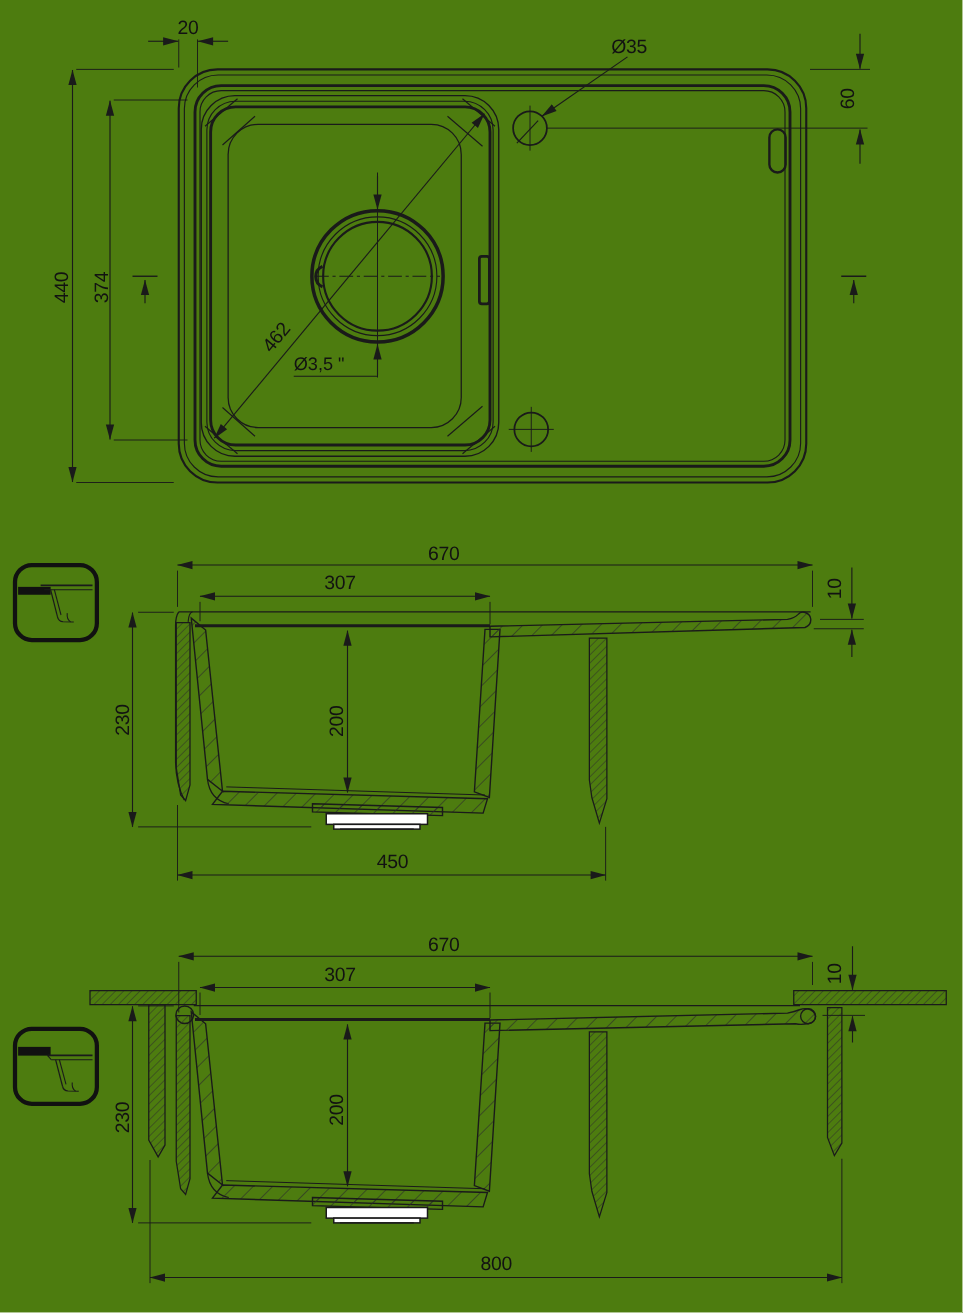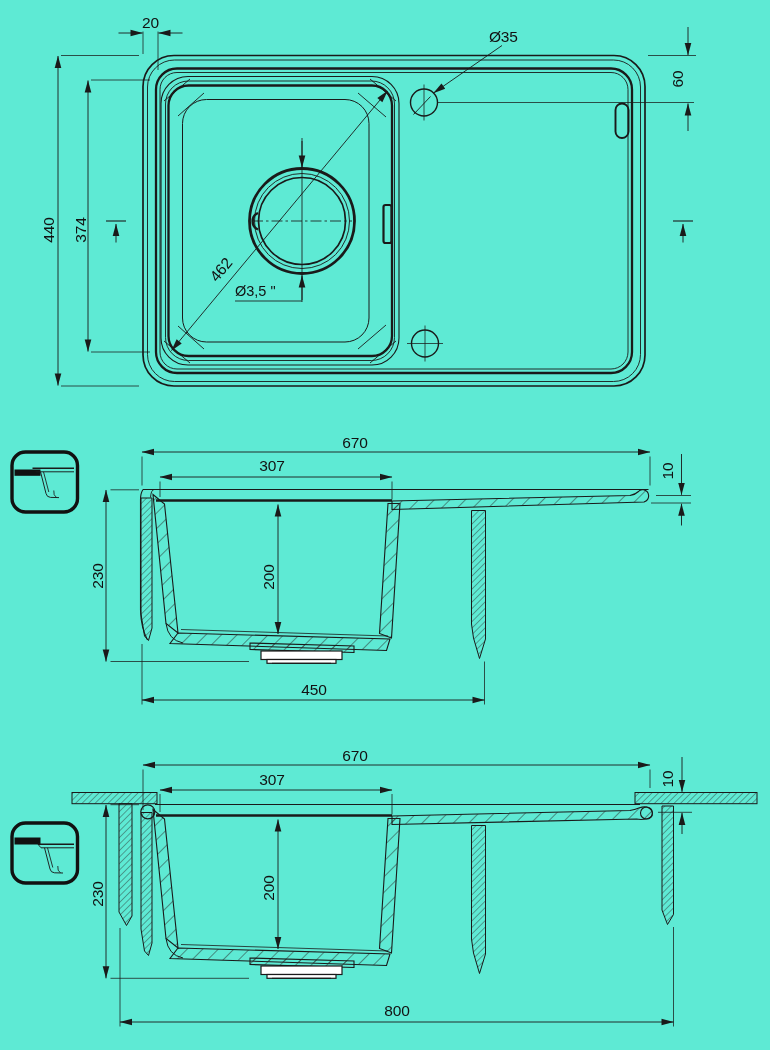--- a/index.html
+++ b/index.html
@@ -1,16 +1,16 @@
 <!DOCTYPE html>
 <html><head>
 <meta charset="utf-8">
 <style>
   html,body{margin:0;padding:0;background:#ffffff;}
-  .stage{position:relative;width:770px;height:1050px;background:#5eead4;overflow:hidden;}
+  .stage{position:relative;width:770px;height:1050px;background:#4d7c0f;overflow:hidden;}
   svg{position:absolute;left:0;top:0;}
   .t{font-family:"Liberation Sans",sans-serif;font-size:15.5px;fill:#121212;letter-spacing:-0.2px;}
   .ts{font-family:"Liberation Sans",sans-serif;font-size:14.5px;fill:#121212;}
   .ln{stroke:#1a1a1a;fill:none;}
   .dim{stroke:#1a1a1a;stroke-width:0.9;fill:none;}
   .ext{stroke:#1a1a1a;stroke-width:0.75;fill:none;}
   .cut{fill:url(#hatchRung);stroke:#1a1a1a;stroke-width:1.1;}
   .cutf{fill:url(#hatchFine);stroke:#1a1a1a;stroke-width:1;}
 </style>
 </head>

